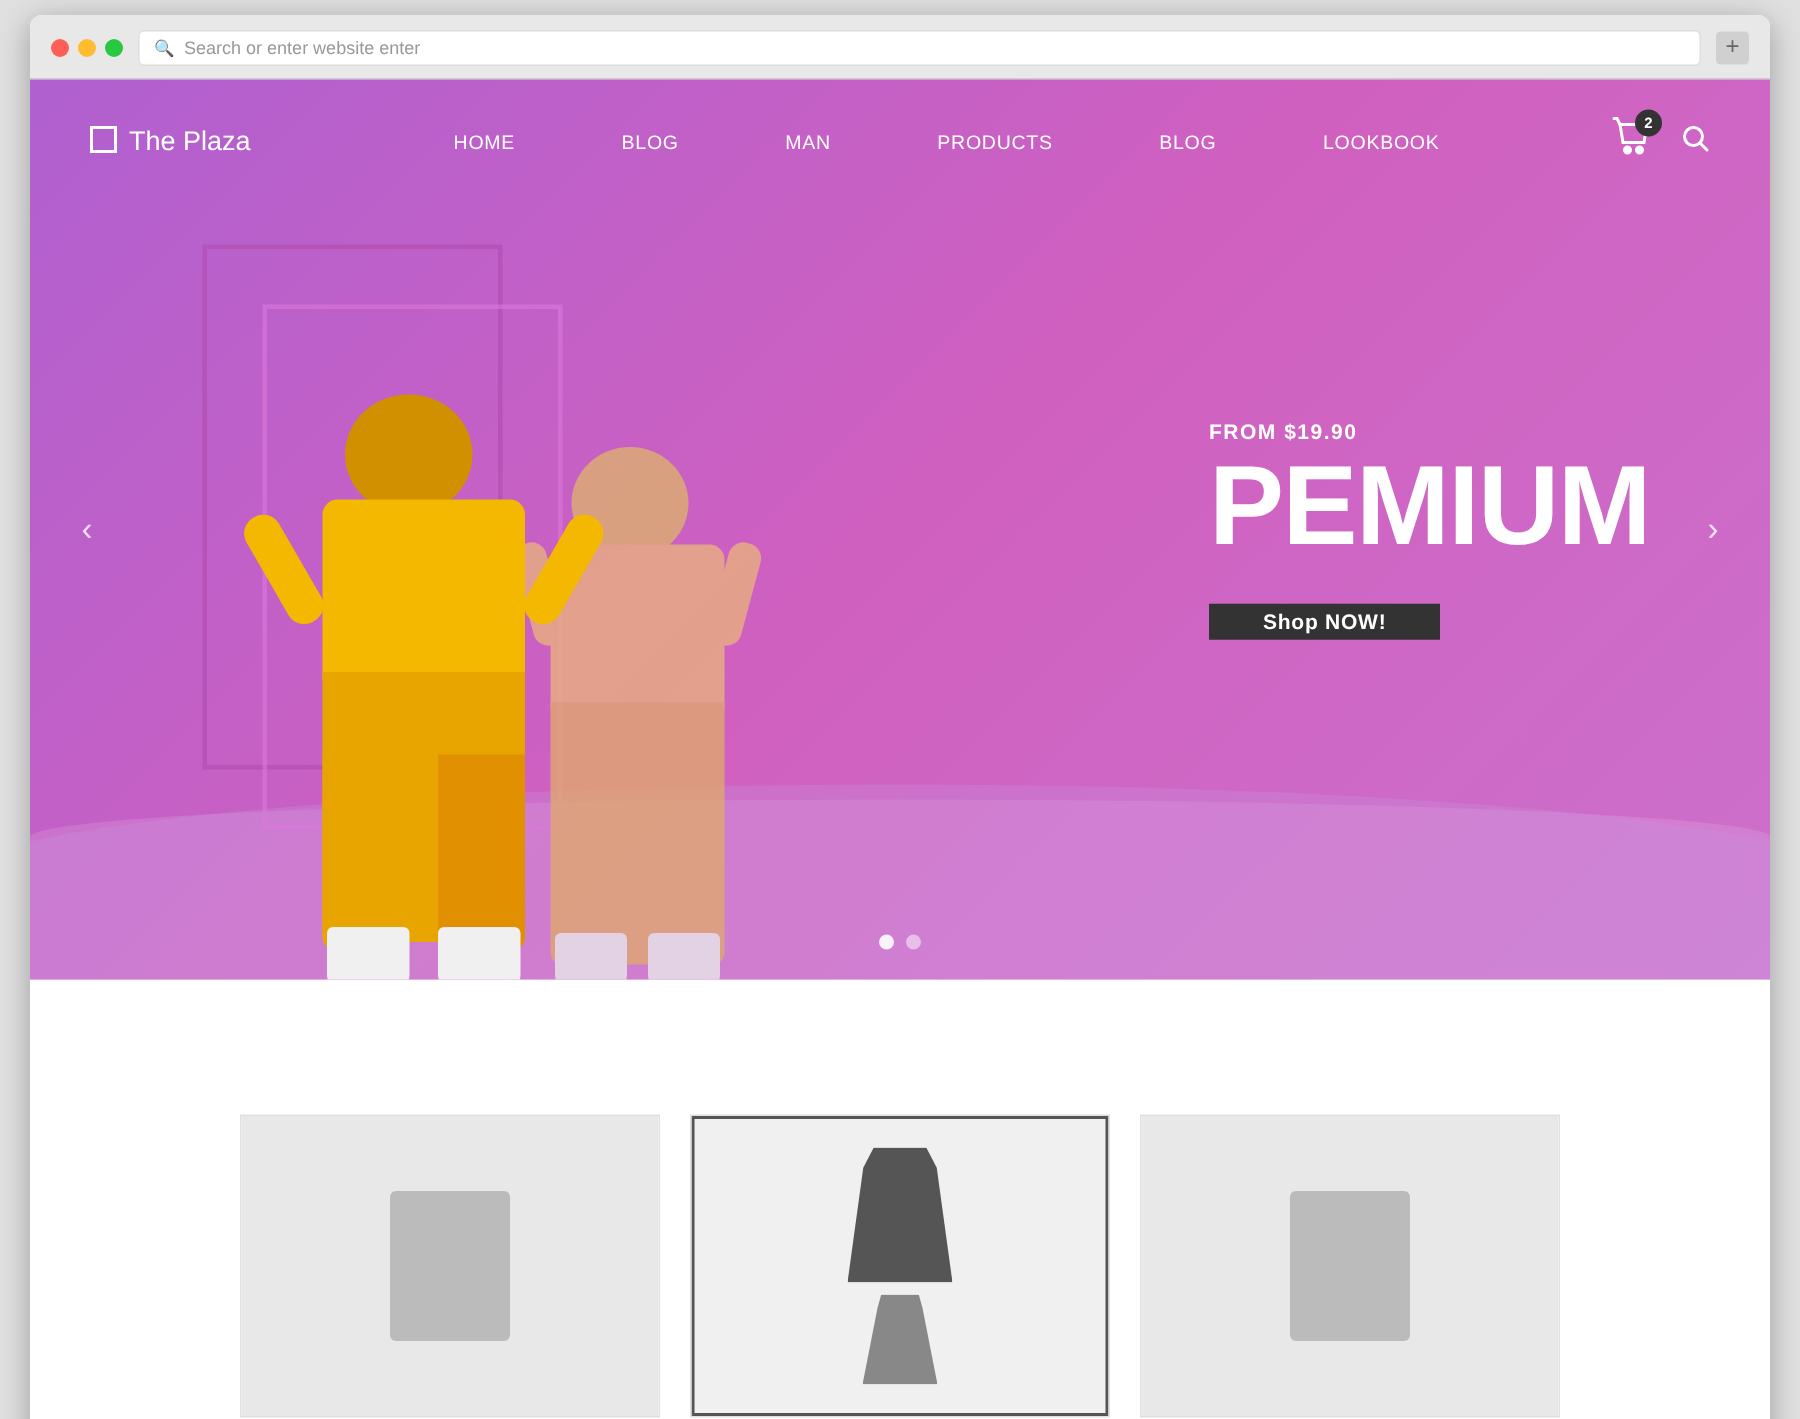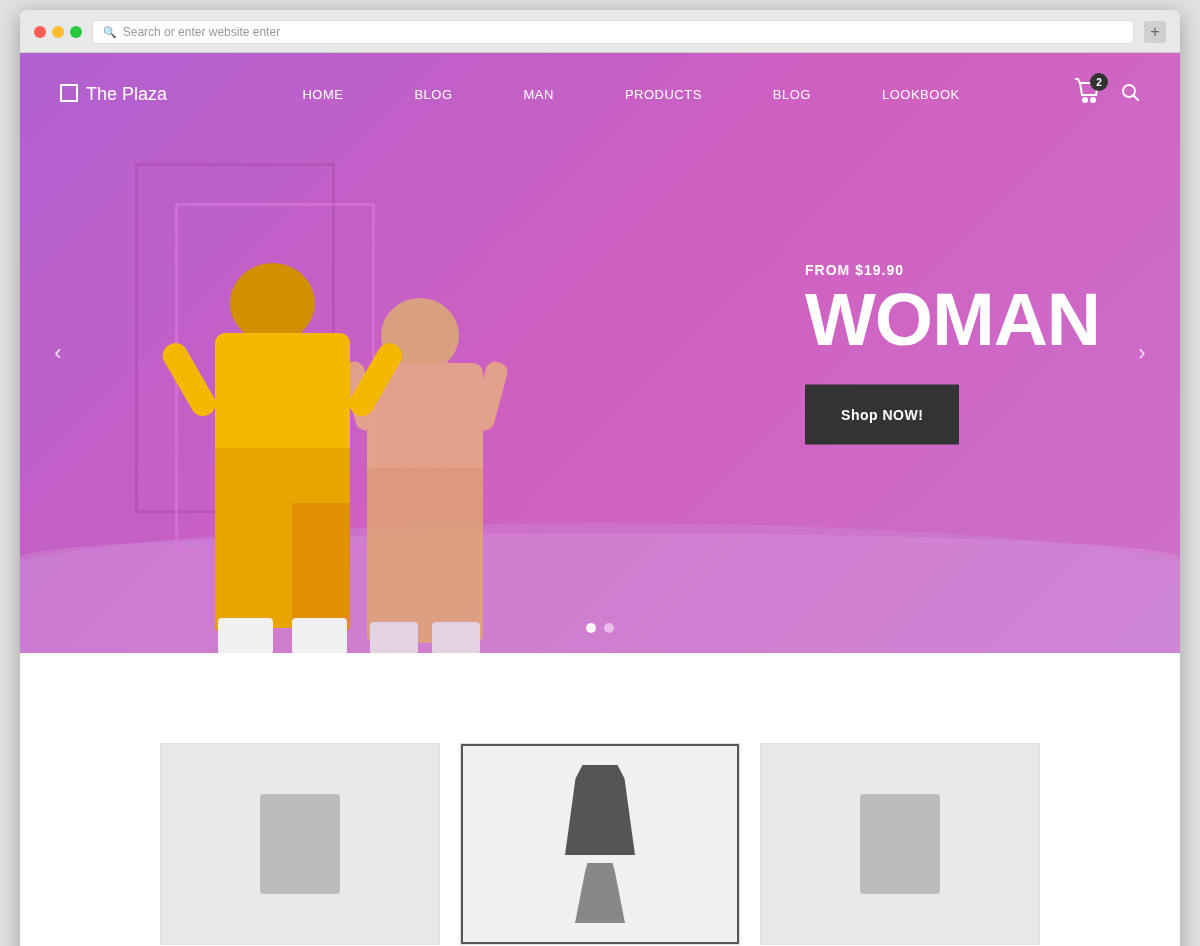--- a/index.html
+++ b/index.html
@@ -217,21 +217,21 @@
       font-weight: 800;
       line-height: 1.0;
       letter-spacing: -1px;
     }
 
     .shop-btn {
       display: inline-block;
       margin-top: 28px;
       background: #333;
       color: #fff;
-      padding: 22px 36px;
+      padding: 4px 36px;
       font-size: 14px;
       font-weight: 600;
       cursor: pointer;
       border: none;
       letter-spacing: 0.5px;
     }
 
     
     .geo-frame {
       position: absolute;
@@ -438,21 +438,21 @@
         <div style="position:absolute;top:215px;left:22px;width:116px;height:175px;background:#e0a870;border-radius:0 0 8px 8px;"></div>
         <div style="position:absolute;bottom:-5px;left:25px;width:48px;height:36px;background:#e8e8e8;border-radius:4px 4px 8px 8px;"></div>
         <div style="position:absolute;bottom:-5px;right:25px;width:48px;height:36px;background:#e8e8e8;border-radius:4px 4px 8px 8px;"></div>
       </div>
     </div>
 
     <div class="wave-overlay"></div>
 
     <div class="hero-content">
       <div class="hero-from">FROM $19.90</div>
-      <div class="hero-title-line1">WOMAN</div>
+      <div class="hero-title-line1">PEMIUM</div>
       <button class="shop-btn">Shop NOW!</button>
     </div>
 
     <div class="arrow-btn arrow-left">‹</div>
     <div class="arrow-btn arrow-right">›</div>
 
     <div class="slider-dots">
       <div class="slider-dot active"></div>
       <div class="slider-dot"></div>
     </div>

